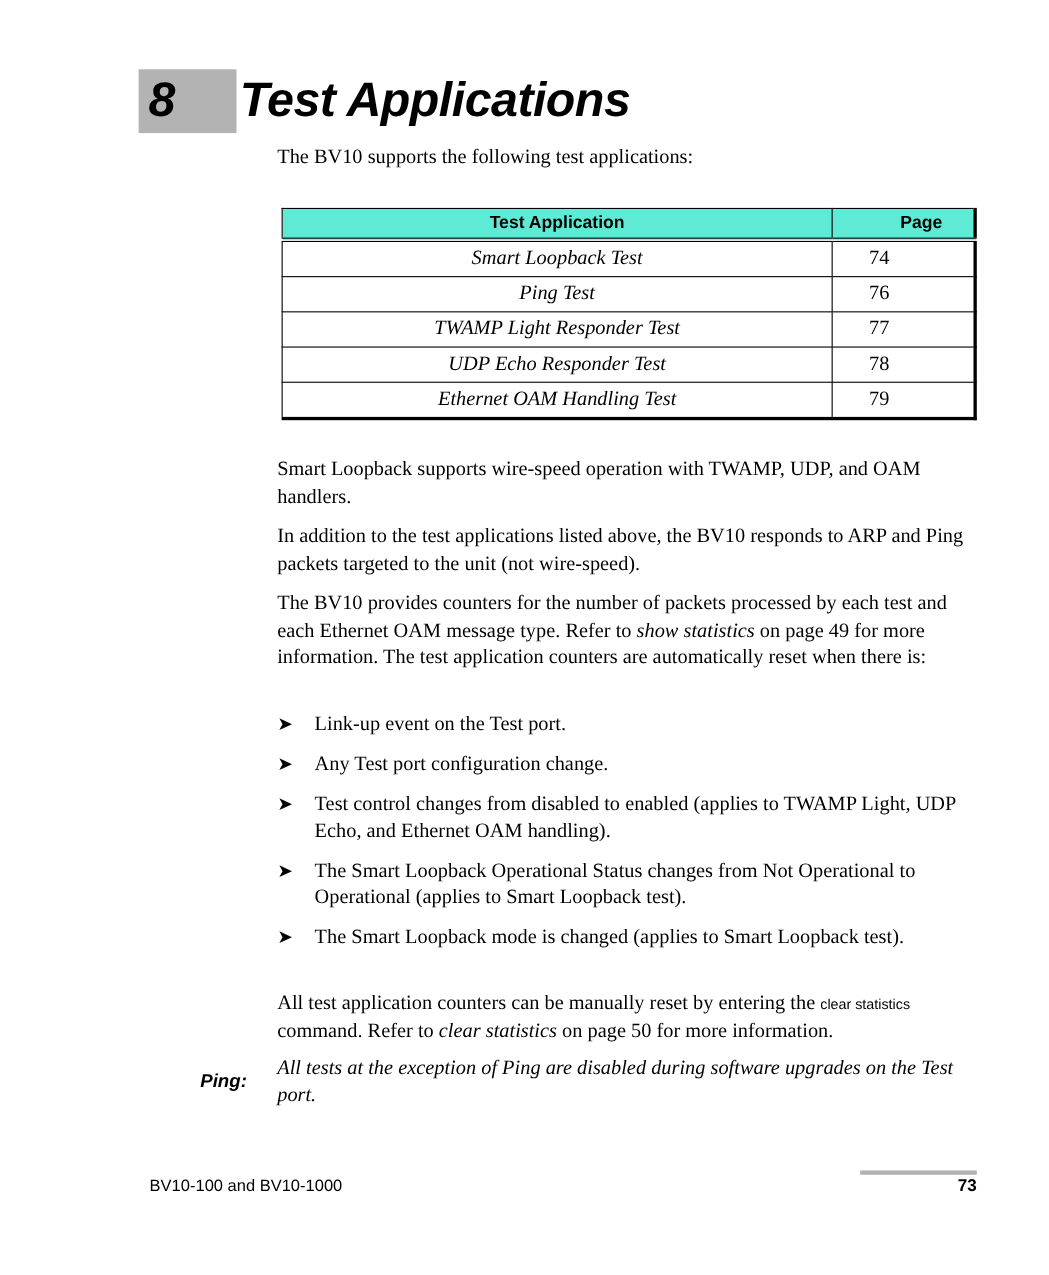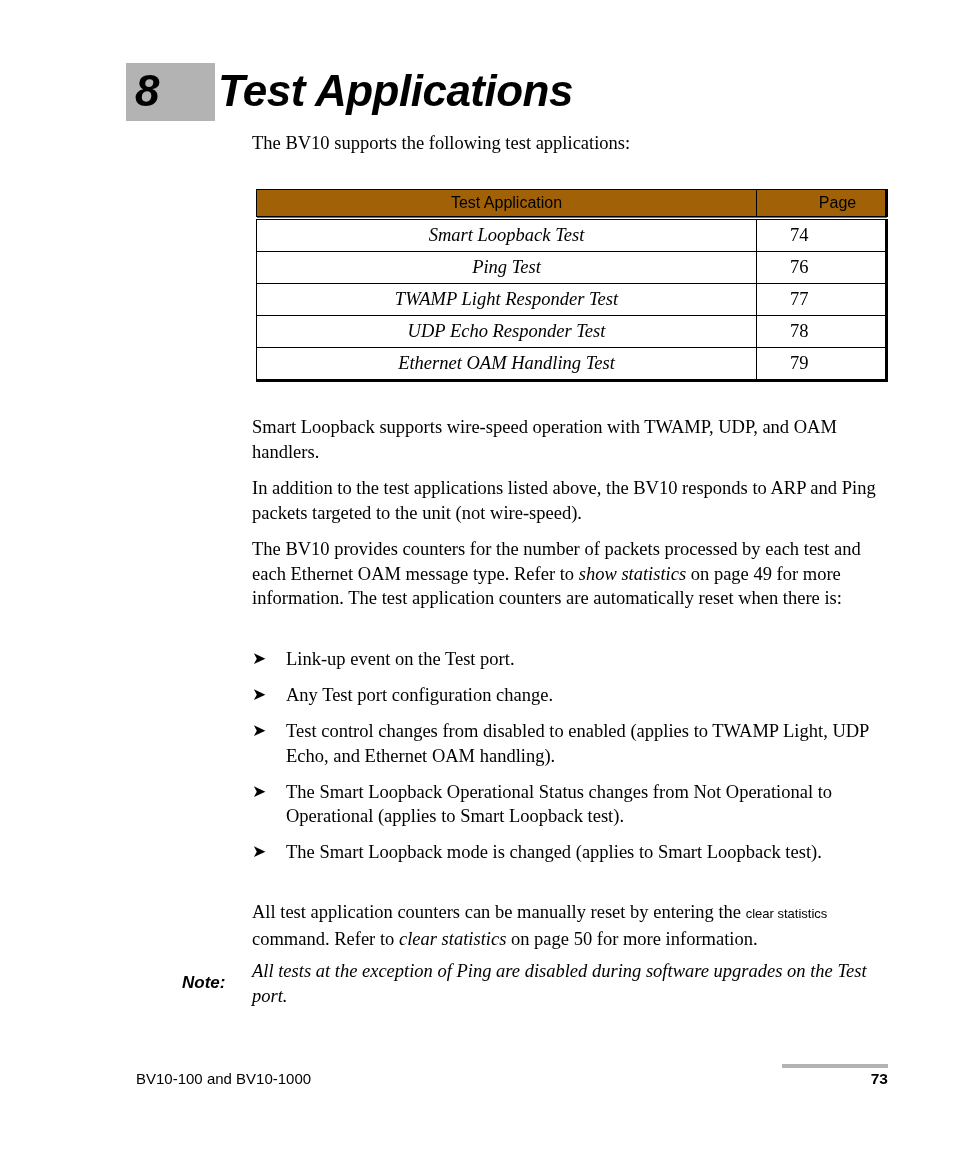--- a/index.html
+++ b/index.html
@@ -7,21 +7,21 @@
   .serif { font-family: "Liberation Serif", "DejaVu Serif", serif; }
   .sans { font-family: "Liberation Sans", "DejaVu Sans", sans-serif; }
 
   .chapter-box { position:absolute; left:126px; top:63px; width:89px; height:58px; background:#b3b3b3; }
   .chapter-num { position:absolute; left:135px; top:66px; font-size:44px; font-weight:bold; font-style:italic; line-height:50px; }
   .chapter-title { position:absolute; left:218px; top:66px; font-size:44px; font-weight:bold; font-style:italic; line-height:50px; letter-spacing:-0.5px; }
 
   .para { position:absolute; left:252px; width:636px; font-size:18.5px; line-height:24.5px; }
 
   table.apps { position:absolute; left:256px; top:189px; width:632px; border-collapse:collapse; border-right:3px solid #000; border-bottom:3px solid #000; }
-  table.apps th { background:#a16207; font-size:16px; font-weight:normal; height:26px; border:1px solid #000; border-bottom:4px double #000; padding:0; }
+  table.apps th { background:#5eead4; font-size:16px; font-weight:bold; height:26px; border:1px solid #000; border-bottom:4px double #000; padding:0; }
   table.apps td { font-size:18.5px; height:31px; border:1px solid #000; padding:0 3px; vertical-align:middle; }
   table.apps td.app { font-style:italic;text-align:center; }
   table.apps .col-page { width:92px;padding-left:33px; }
 
   .bullets { position:absolute; left:252px; top:647px; width:636px; margin:0; padding:0; list-style:none; }
   .bullets li { position:relative; padding-left:34px; font-size:18.5px; line-height:24.5px; margin-bottom:11.5px; }
   .bullets .arrow { position:absolute; left:0; top:0; font-size:17px; }
 
   .small-cmd { font-family:"Liberation Sans", "DejaVu Sans", sans-serif; font-size:13px; }
 
@@ -79,18 +79,18 @@
 <ul class="bullets serif">
   <li><span class="arrow">➤</span><span>Link-up event on the Test port.</span></li>
   <li><span class="arrow">➤</span><span>Any Test port configuration change.</span></li>
   <li><span class="arrow">➤</span><span>Test control changes from disabled to enabled (applies to TWAMP Light, UDP Echo, and Ethernet OAM handling).</span></li>
   <li><span class="arrow">➤</span><span>The Smart Loopback Operational Status changes from Not Operational to Operational (applies to Smart Loopback test).</span></li>
   <li><span class="arrow">➤</span><span>The Smart Loopback mode is changed (applies to Smart Loopback test).</span></li>
 </ul>
 
 <div class="para serif" style="top:900px;"><span>All test application counters can be manually reset by entering the </span><span class="small-cmd">clear statistics</span><span> command. Refer to </span><i>clear statistics</i><span> on page 50 for more information.</span></div>
 
-<div class="note-label sans">Note:</div>
+<div class="note-label sans">Ping:</div>
 <div class="note-text serif">All tests at the exception of Ping are disabled during software upgrades on the Test port.</div>
 
 <div class="footer-rule"></div>
 <div class="footer-left sans">BV10-100 and BV10-1000</div>
 <div class="footer-page sans">73</div>
 
 </body></html>

